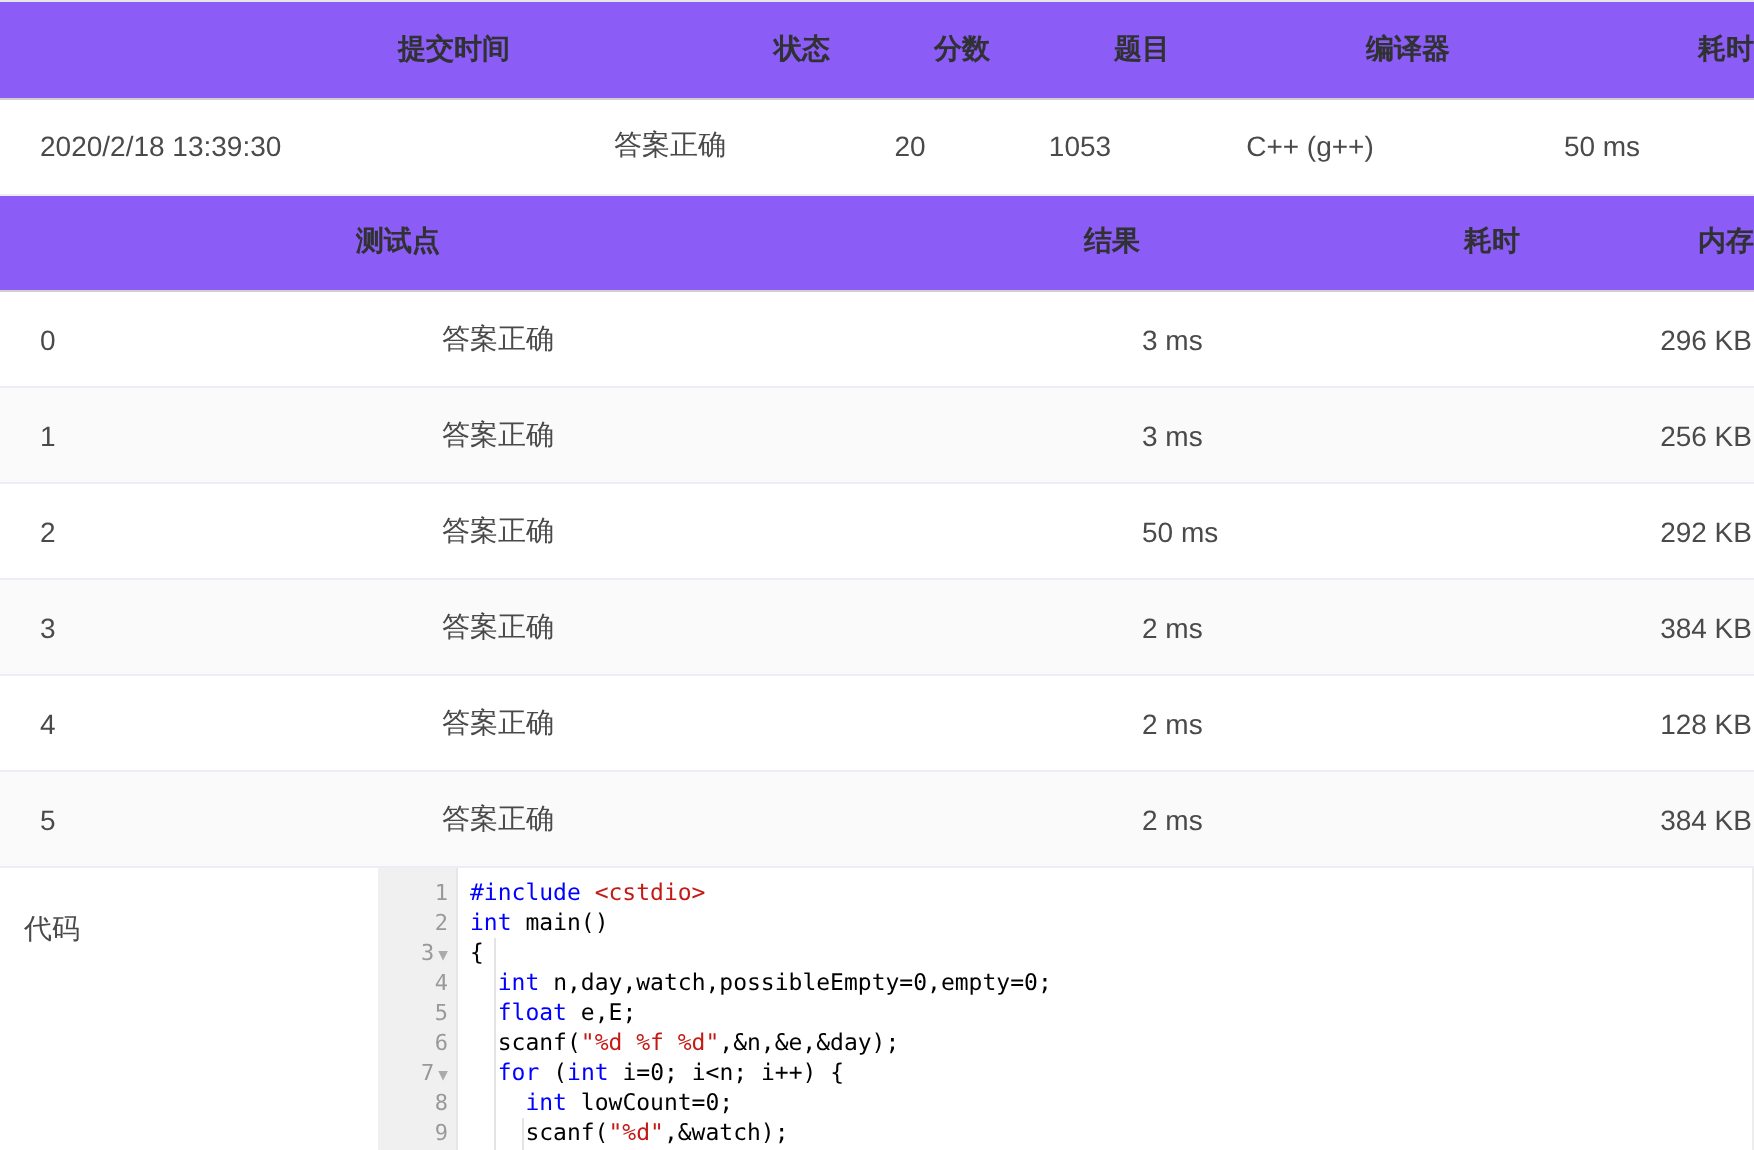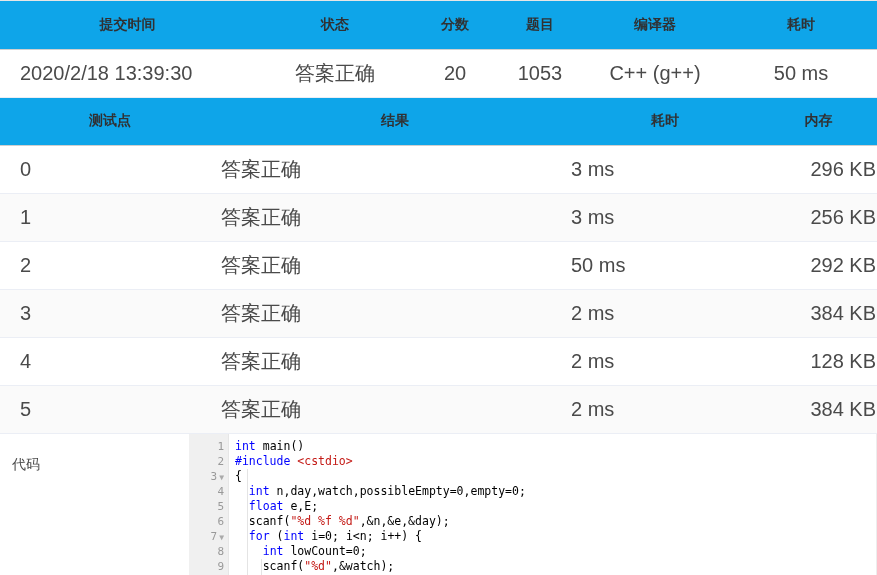--- a/index.html
+++ b/index.html
@@ -8,34 +8,34 @@
     width: 877px; height: 575px;
     background: #ffffff;
     font-family: "Liberation Sans", "DejaVu Sans", sans-serif;
     overflow: hidden;
   }
   .page { width: 877px; height: 575px; position: relative; background:#fff; }
 
   
   table.grid { width: 877px; border-collapse: collapse; table-layout: fixed; }
   table.grid th {
-    background: #0ea5e9;
+    background: #8b5cf6;
     color: #303133;
     font-weight: bold;
     font-size: 14px;
     height: 48px;
     padding: 0 0 0 0;
     border-bottom: 1px solid #cfcfcf;
-    text-align: center;
+    text-align: right;
     vertical-align: middle;
     white-space: nowrap;
   }
   table.grid td {
     height: 48px;
-    font-size: 20px;
+    font-size: 14px;
     color: #4a4a4a;
     border-bottom: 1px solid #ebeef5;
     vertical-align: middle;
     white-space: nowrap;
   }
   tr.zebra td { background: #fafafa; }
 
   .c-left   { text-align: left; }
   .c-center { text-align: center; }
   .c-right  { text-align: right; }
@@ -220,22 +220,22 @@
         <div class="ln"><span>6</span></div>
         <div class="ln"><span>7</span><span class="fold">▼</span></div>
         <div class="ln"><span>8</span></div>
         <div class="ln"><span>9</span></div>
         <div class="ln"></div>
       </div>
       <div class="code-area">
         <div class="indent-guide" style="left:18px; top:35px; height:115px;"></div>
         <div class="indent-guide" style="left:32px; top:125px; height:30px;"></div>
 
+        <div class="cl"><span class="pp">#include</span> <span class="inc">&lt;cstdio&gt;</span></div>
         <div class="cl"><span class="kw">int</span> <span class="plain">main()</span></div>
-        <div class="cl"><span class="pp">#include</span> <span class="inc">&lt;cstdio&gt;</span></div>
         <div class="cl"><span class="plain">{</span></div>
         <div class="cl"><span class="plain">  </span><span class="kw">int</span> <span class="plain">n,day,watch,possibleEmpty=</span><span class="num">0</span><span class="plain">,empty=</span><span class="num">0</span><span class="plain">;</span></div>
         <div class="cl"><span class="plain">  </span><span class="kw">float</span> <span class="plain">e,E;</span></div>
         <div class="cl"><span class="plain">  scanf(</span><span class="str">"%d %f %d"</span><span class="plain">,&amp;n,&amp;e,&amp;day);</span></div>
         <div class="cl"><span class="plain">  </span><span class="kw">for</span> <span class="plain">(</span><span class="kw">int</span> <span class="plain">i=</span><span class="num">0</span><span class="plain">; i&lt;n; i++) {</span></div>
         <div class="cl"><span class="plain">    </span><span class="kw">int</span> <span class="plain">lowCount=</span><span class="num">0</span><span class="plain">;</span></div>
         <div class="cl"><span class="plain">    scanf(</span><span class="str">"%d"</span><span class="plain">,&amp;watch);</span></div>
         <div class="cl"><span class="plain">    </span><span class="kw">for</span> <span class="plain">(</span><span class="kw">int</span> <span class="plain">j=</span><span class="num">0</span><span class="plain">; j&lt;watch; j++) {</span></div>
       </div>
     </div>

